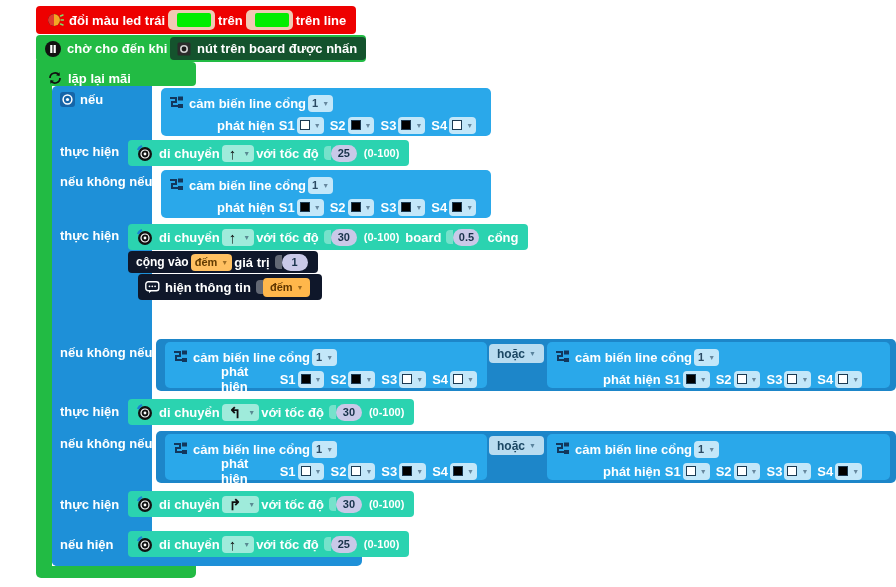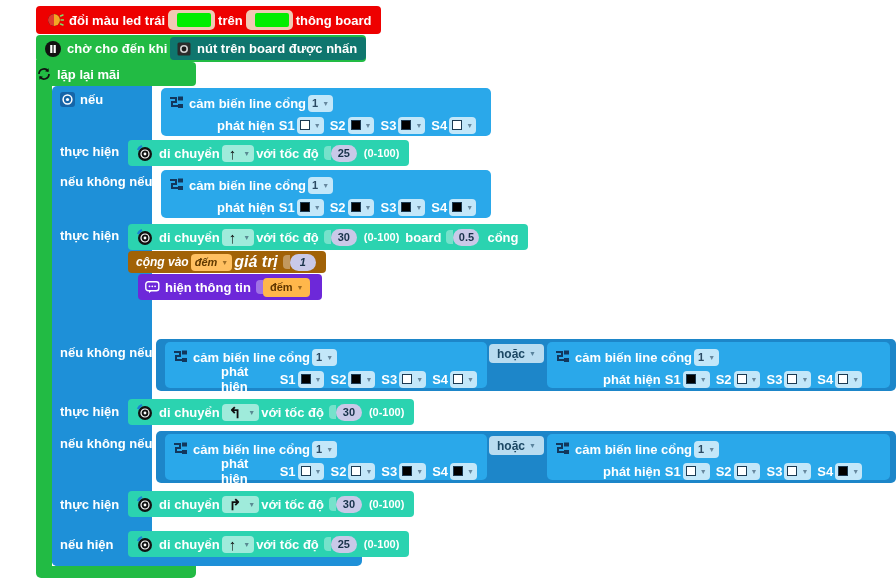--- a/index.html
+++ b/index.html
@@ -24,24 +24,24 @@
     font-size: 13px;
     font-weight: bold;
     white-space: nowrap;
     border-radius: 4px;
   }
   .lbl { color:#fff; font-weight:bold; }
 
   
   .c-led    { background:#ee0000; }
   .c-event  { background:#22bb44; }
-  .c-sense  { background:#0f766e; }
+  .c-sense  { background:#14532d; }
   .c-motor  { background:#2bd3b0; }
-  .c-var    { background:#a16207;font-style:italic; }
-  .c-look   { background:#6d28d9; }
+  .c-var    { background:#0f172a; }
+  .c-look   { background:#0f172a; }
   .c-sound  { background:#f5180f; }
 
   
   .dd {
     display:inline-flex; align-items:center; justify-content:center;
     background: rgba(255,255,255,.72);
     color:#2b4a63;
     border-radius:4px;
     font-size:11px; font-weight:bold;
     padding:1px 4px;
@@ -139,21 +139,21 @@
     <span class="lbl">đổi màu led trái</span>
     <span class="swatch-wrap">
       <span class="notch" style="background:#f1c9b4;"></span>
       <span class="swatch" id="sw-left" style="background: rgb(0, 238, 0);"></span>
     </span>
     <span class="lbl">trên</span>
     <span class="swatch-wrap">
       <span class="notch" style="background:#f1c9b4;"></span>
       <span class="swatch" id="sw-right" style="background: rgb(0, 238, 0);"></span>
     </span>
-    <span class="lbl">thông board</span>
+    <span class="lbl">trên line</span>
   </div>
 
   <div class="blk c-event" style="left:8px; top:35px; height:27px; padding:0 8px 0 8px; width:330px; border-radius:4px;">
     <span class="icon ico-pause">
       <svg width="18" height="18" viewBox="0 0 18 18">
         <circle cx="9" cy="9" r="8" fill="#111"></circle>
         <rect x="6.2" y="5" width="2.2" height="8" fill="#fff"></rect>
         <rect x="9.6" y="5" width="2.2" height="8" fill="#fff"></rect>
       </svg>
     </span>
@@ -165,21 +165,21 @@
     <span class="icon ico-btn">
       <svg width="16" height="16" viewBox="0 0 16 16">
         <rect x="1.5" y="1.5" width="13" height="13" rx="1.5" fill="#2b2b2b"></rect>
         <circle cx="8" cy="8" r="4" fill="#cfcfcf"></circle>
         <circle cx="8" cy="8" r="2.4" fill="#1a1a1a"></circle>
       </svg>
     </span>
     <span class="lbl">nút trên board được nhấn</span>
   </div>
 
-  <div class="blk c-event" style="left:8px; top:62px; height:24px; width:160px; padding:0 0;">
+  <div class="blk c-event" style="left:8px; top:62px; height:24px; width:160px; padding:0 11px;align-items:flex-end;">
     <span class="icon ico-loop">
       <svg width="16" height="16" viewBox="0 0 16 16">
         <path d="M3 8 a5 5 0 0 1 9-3" stroke="#111" stroke-width="1.7" fill="none"></path>
         <path d="M13 8 a5 5 0 0 1 -9 3" stroke="#111" stroke-width="1.7" fill="none"></path>
         <path d="M12.6 2.2 L12.6 6 L9 5.2 Z" fill="#111"></path>
         <path d="M3.4 13.8 L3.4 10 L7 10.8 Z" fill="#111"></path>
       </svg>
     </span>
     <span class="lbl">lặp lại mãi</span>
   </div>
@@ -350,21 +350,21 @@
     <span class="numfield">0.5</span>
     <span class="lbl" style="margin-left:6px;">cổng</span>
   </div>
 
   <div class="blk c-var" style="left:100px; top:251px; height:22px; padding:0 8px;">
     <span class="lbl" style="font-size:12px;">cộng vào</span>
     <span class="dd" style="background:#ffc061; color:#613a00;">
       <span>đếm</span>
         <span class="arw">▼</span>
     </span>
-    <span class="lbl" style="font-size:16px;text-align:center;">giá trị</span>
+    <span class="lbl" style="font-size:13px;text-align:center;">giá trị</span>
     <span class="notch" style="margin-left:5px;"></span>
     <span class="numfield">1</span>
   </div>
 
   <div class="blk c-look" style="left:110px; top:274px; height:26px; padding:0 10px 0 7px;">
     <span class="icon ico-bubble">
       <svg width="15" height="13" viewBox="0 0 15 13">
         <rect x="0.8" y="0.8" width="13" height="9" rx="2.5" fill="none" stroke="#fff" stroke-width="1.4"></rect>
         <path d="M4 9.5 L4 12.2 L6.6 9.7 Z" fill="#fff"></path>
         <circle cx="4.5" cy="5.3" r="0.9" fill="#fff"></circle>

